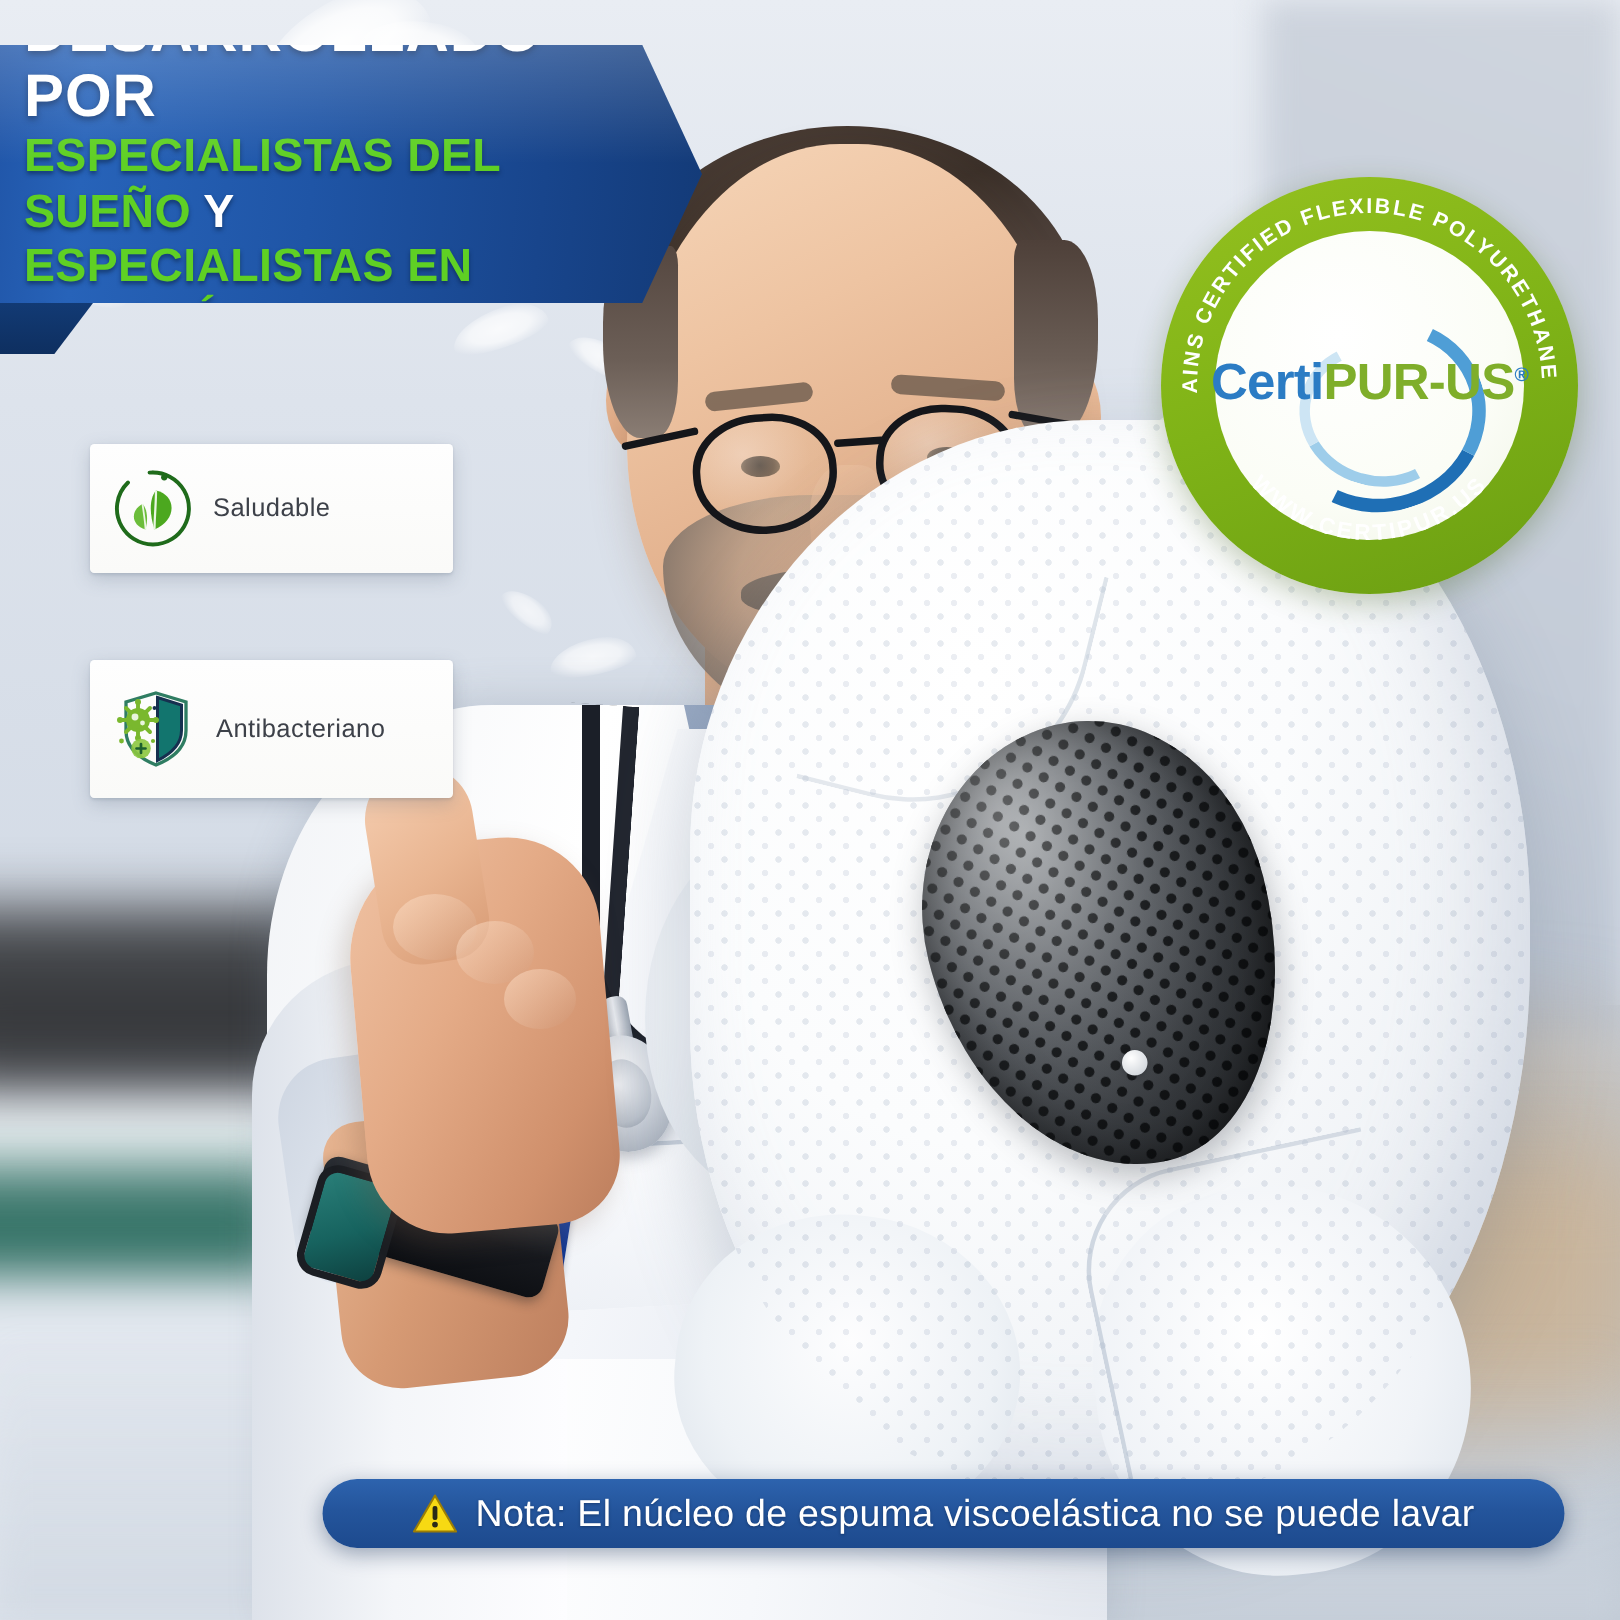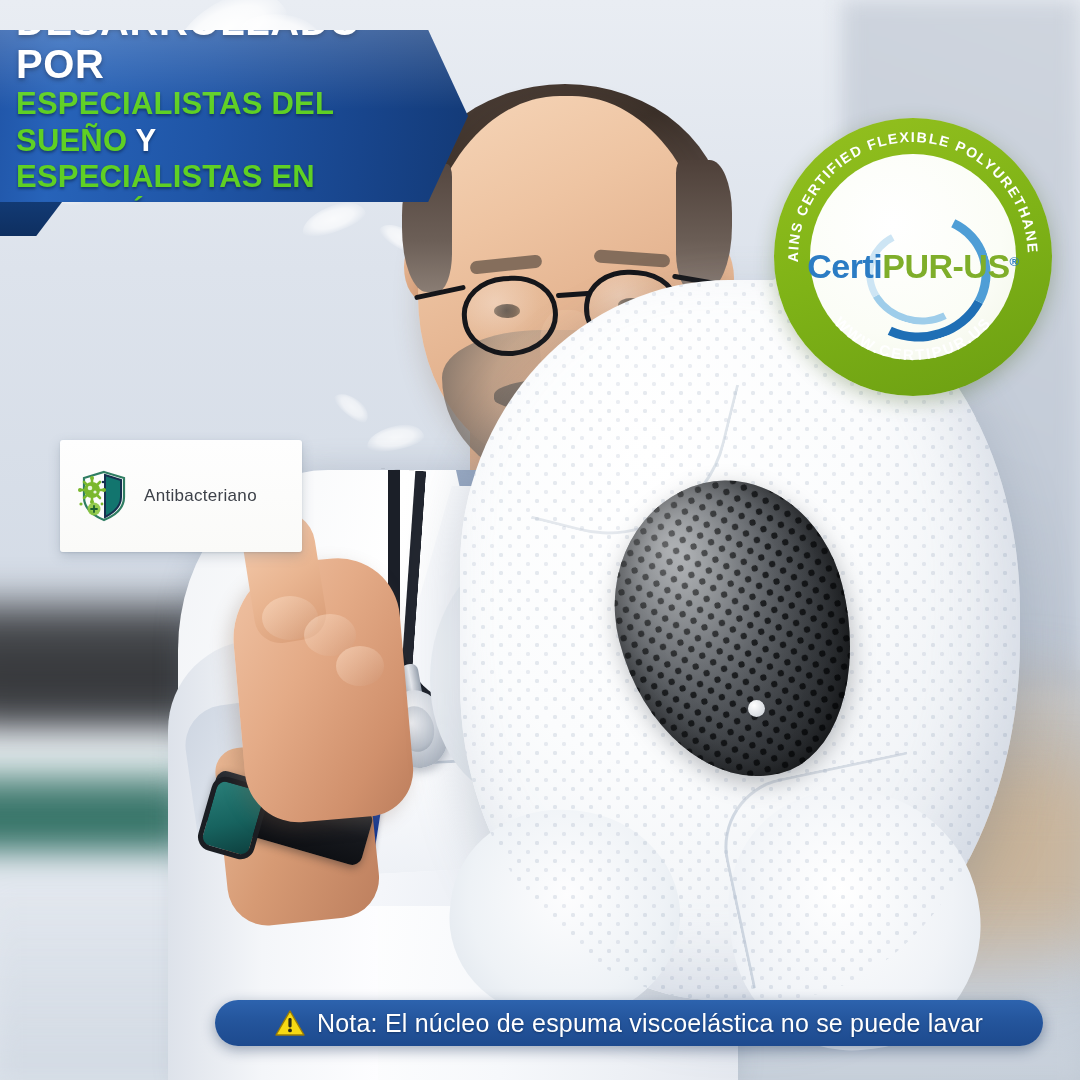--- a/index.html
+++ b/index.html
@@ -467,21 +467,21 @@
     box-shadow:0 6px 20px rgba(60,90,20,.30);
   }
   .cert-inner {
     position:absolute; left:13%; top:13%; width:74%; height:74%;
     border-radius:50%;
     background:radial-gradient(circle at 40% 34%,#ffffff 0%,#fbfdf6 60%,#f0f4e6 100%);
   }
   .cert-ringtext { position:absolute; inset:0; }
   .cert-ringtext text { font-family:"Liberation Sans", sans-serif; }
   .cert-logo {
-    position:absolute; left:0; top:12px; width:100%; height:100%;
+    position:absolute; left:0; top:1px; width:100%; height:100%;
     display:flex; align-items:center; justify-content:center;
     flex-direction:column;
   }
   .cert-word {
     font-size:34px; font-weight:700; letter-spacing:-.5px;
     margin-top:-6px; position:relative; z-index:3;
     white-space:nowrap;
   }
   .cert-word .c-blue { color:#2b7cc4; }
   .cert-word .c-green { color:#7fae2a; }
@@ -508,33 +508,33 @@
   
   .feat-card {
     position:absolute;
     background:linear-gradient(180deg,#fefefe 0%,#fafaf8 100%);
     border-radius:3px;
     box-shadow:0 4px 12px rgba(90,104,124,.26), 0 1px 2px rgba(90,104,124,.18);
     display:flex; align-items:center;
     z-index:18;
   }
   .fc1 { left:60px;  top:296px; width:242px; height:86px; padding:0 10px 0 14px; }
-  .fc2 { left:60px;  top:440px; width:242px; height:112px; padding:0 10px 0 12px; }
+  .fc2 { left:60px;  top:440px; width:242px; height:92px; padding:0 10px 0 12px; }
   .fc3 { left:60px;  top:578px; width:218px; height:80px; padding:0 8px 0 10px; }
 
   .fc-icon { flex:0 0 auto; display:flex; align-items:center; justify-content:center; }
   .fc-label {
     font-size:17px; color:#3d4149; letter-spacing:.3px;
     font-weight:400; margin-left:12px; white-space:nowrap;
   }
   .fc3 .fc-label { font-size:14px; margin-left:8px; }
 
   
   #notebar {
-    position:absolute; left:215px; bottom:34px;
+    position:absolute; left:215px; bottom:48px;
     width:828px; height:46px;
     background:linear-gradient(180deg,#2d63ae 0%,#24559c 45%,#1d4a8e 100%);
     border-radius:23px;
     box-shadow:0 4px 14px rgba(16,40,80,.40);
     display:flex; align-items:center; justify-content:center;
     gap:12px; z-index:25;
     padding:0 26px;
   }
   .note-text {
     color:#ffffff; font-size:25px; letter-spacing:.2px;
@@ -666,20 +666,33 @@
         <textPath href="#arcBot" startOffset="50%" text-anchor="middle">WWW.CERTIPUR.US</textPath>
       </text>
     </svg>
     <div class="cert-swoosh"></div>
     <div class="cert-swoosh2"></div>
     <div class="cert-logo">
       <div class="cert-word"><span class="c-blue">Certi</span><span class="c-green">PUR-US</span><span class="c-reg">®</span></div>
     </div>
   </div>
 
+  <div class="feat-card fc1">
+    <span class="fc-icon">
+      <svg width="56" height="56" viewBox="0 0 56 56">
+        <path d="M28 4 A24 24 0 1 1 27.9 4" fill="none" stroke="#1f6b1b" stroke-width="2.6" stroke-linecap="round" stroke-dasharray="132 16"></path>
+        <circle cx="35.5" cy="7.2" r="2.1" fill="#1f6b1b"></circle>
+        <path d="M30 16 C44 19 44 36 29 42 C26 33 25 22 30 16 Z" fill="#4ca81f"></path>
+        <path d="M30 16 C30 26 29 34 29 42" fill="none" stroke="#eaf6e2" stroke-width="1.5"></path>
+        <path d="M21 25 C13 29 13 39 23 42 C25 35 24 28 21 25 Z" fill="#6bbd3a"></path>
+        <path d="M21 25 C22 32 23 38 23 42" fill="none" stroke="#eaf6e2" stroke-width="1.2"></path>
+      </svg>
+    </span>
+    <span class="fc-label">Saludable</span>
+  </div>
 
   <div class="feat-card fc2">
     <span class="fc-icon">
       <svg width="60" height="60" viewBox="0 0 60 60">
         <path d="M32 6 L52 12 V31 C52 43 42 50 32 54 C22 50 12 43 12 31 V12 Z" fill="none" stroke="#2f7d62" stroke-width="2.2"></path>
         <path d="M33 9 L49 14 V31 C49 41 41 47 33 51 Z" fill="#12756e" stroke="#16304f" stroke-width="2"></path>
         <g fill="#7ab82e">
           <circle cx="20" cy="24" r="8"></circle>
           <g stroke="#7ab82e" stroke-width="2.6" stroke-linecap="round">
             <line x1="20" y1="12" x2="20" y2="17"></line>

